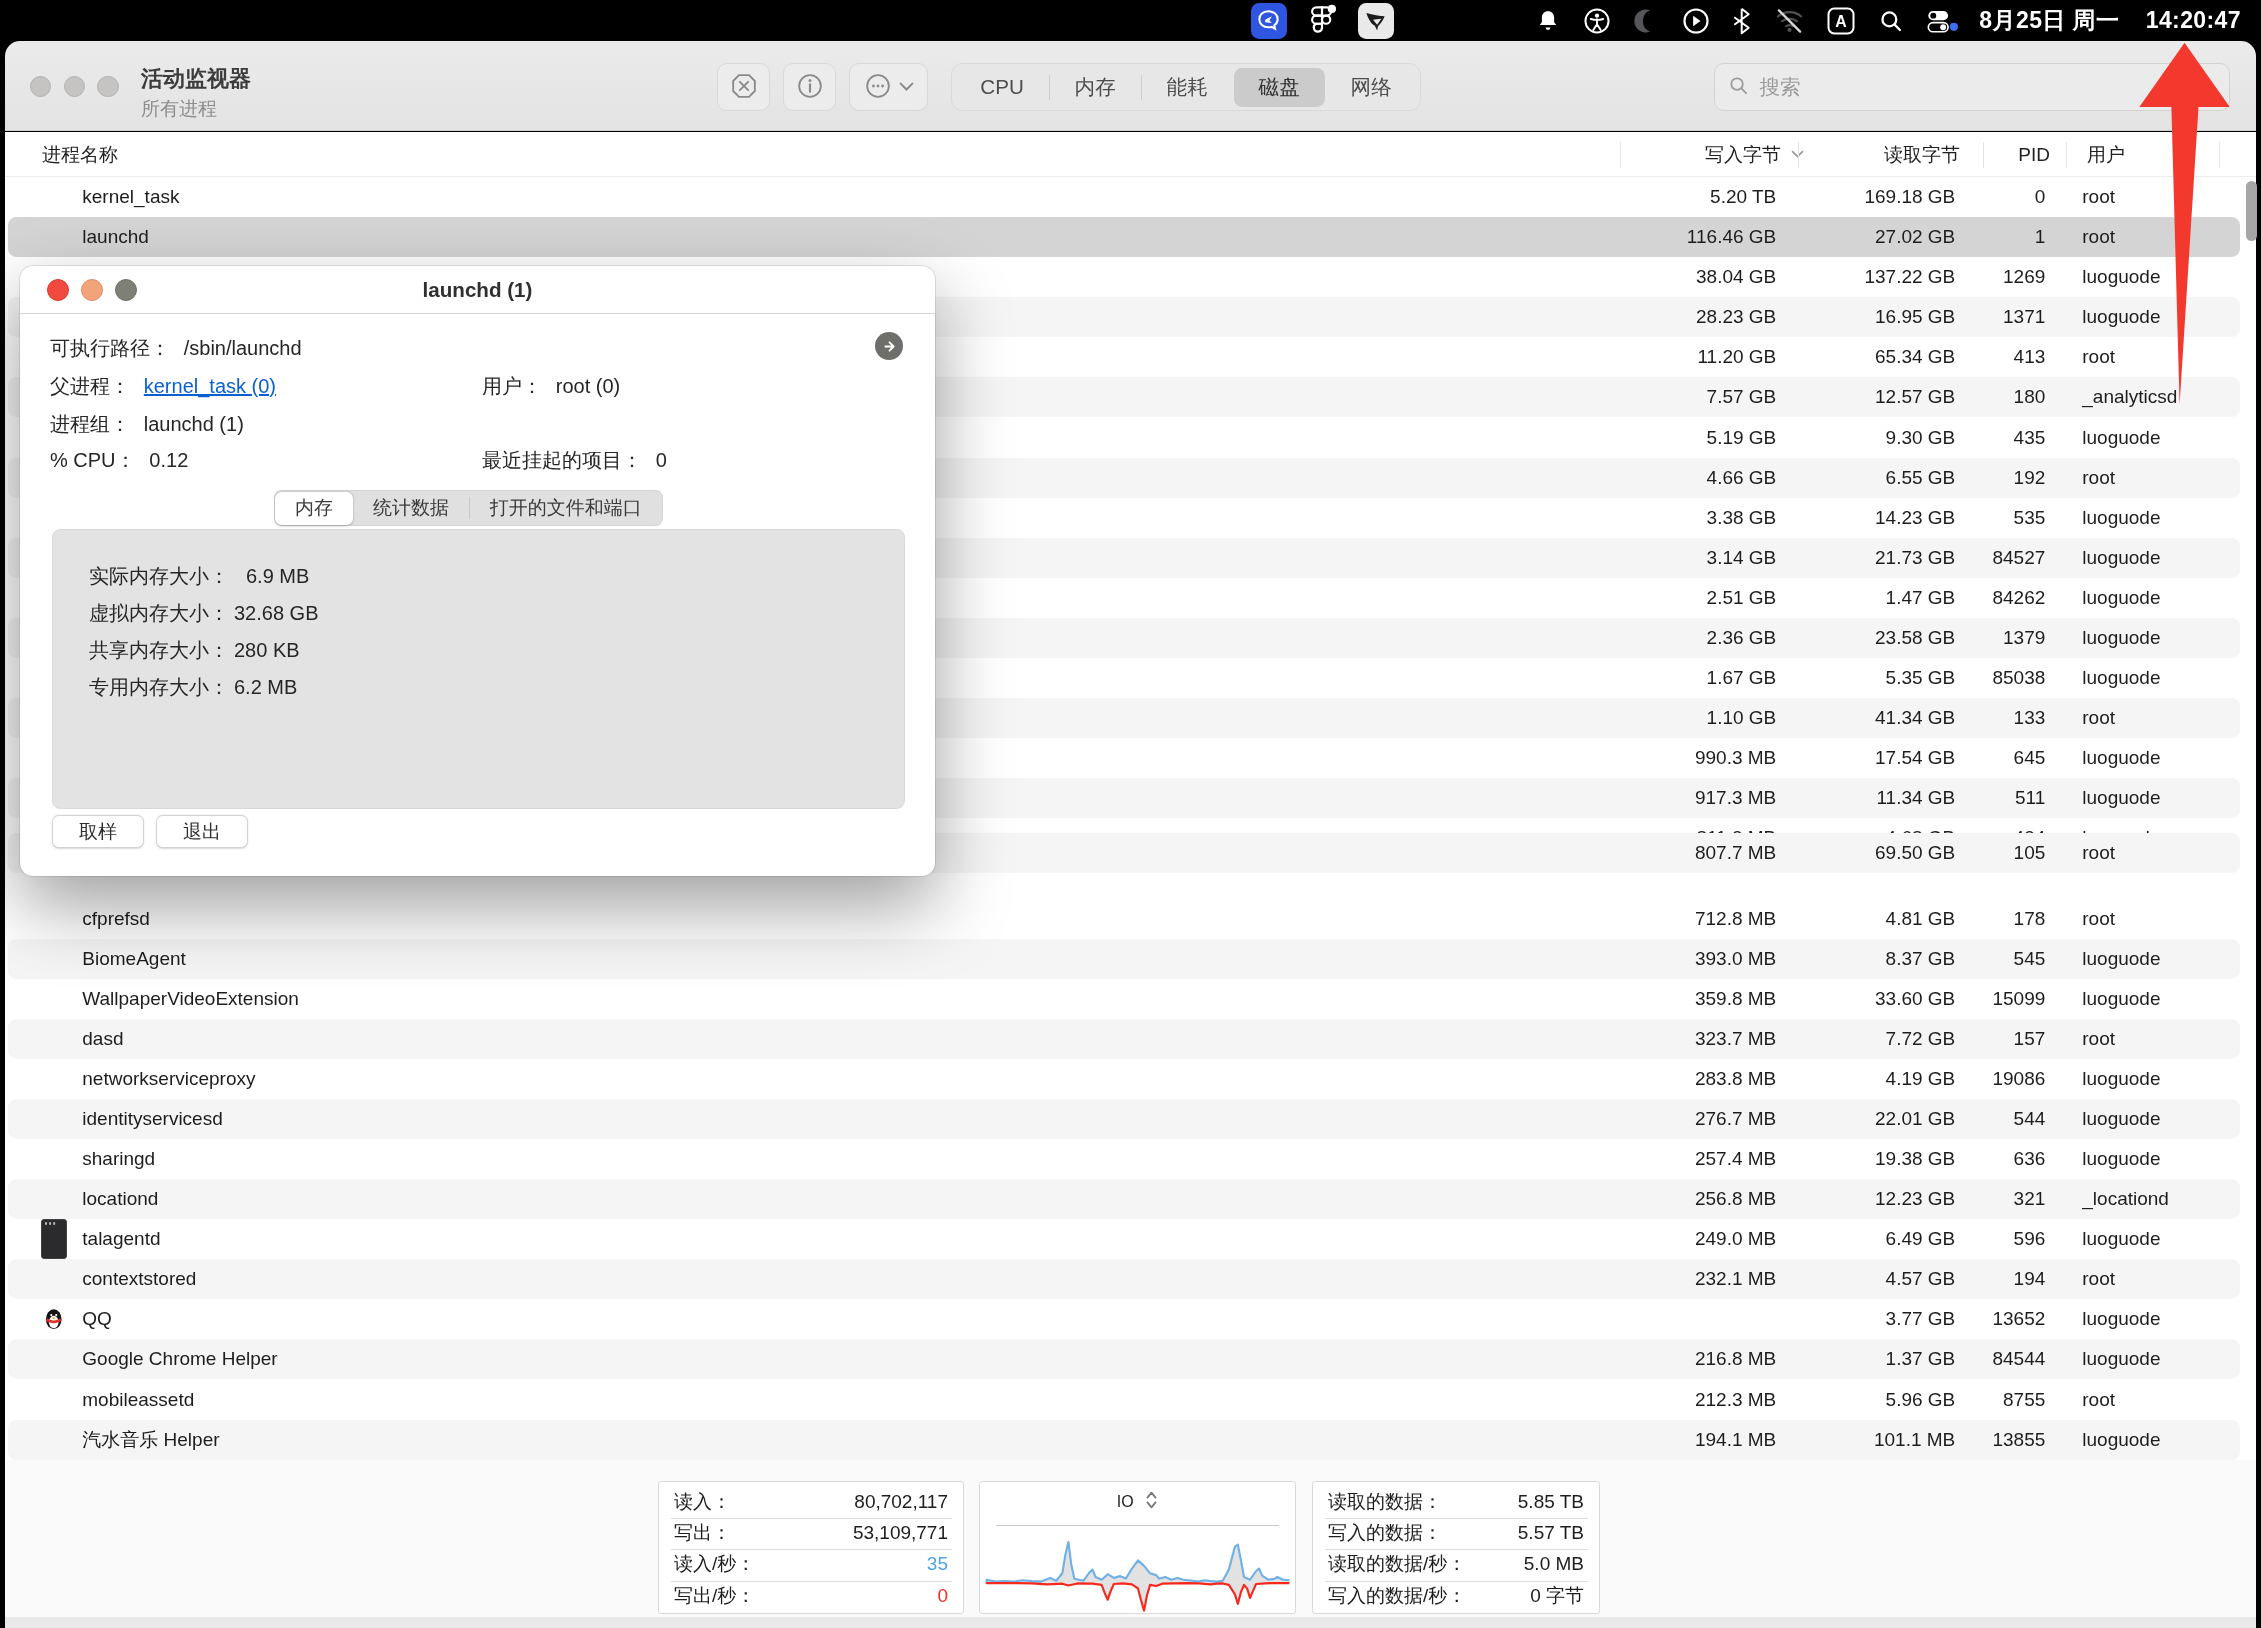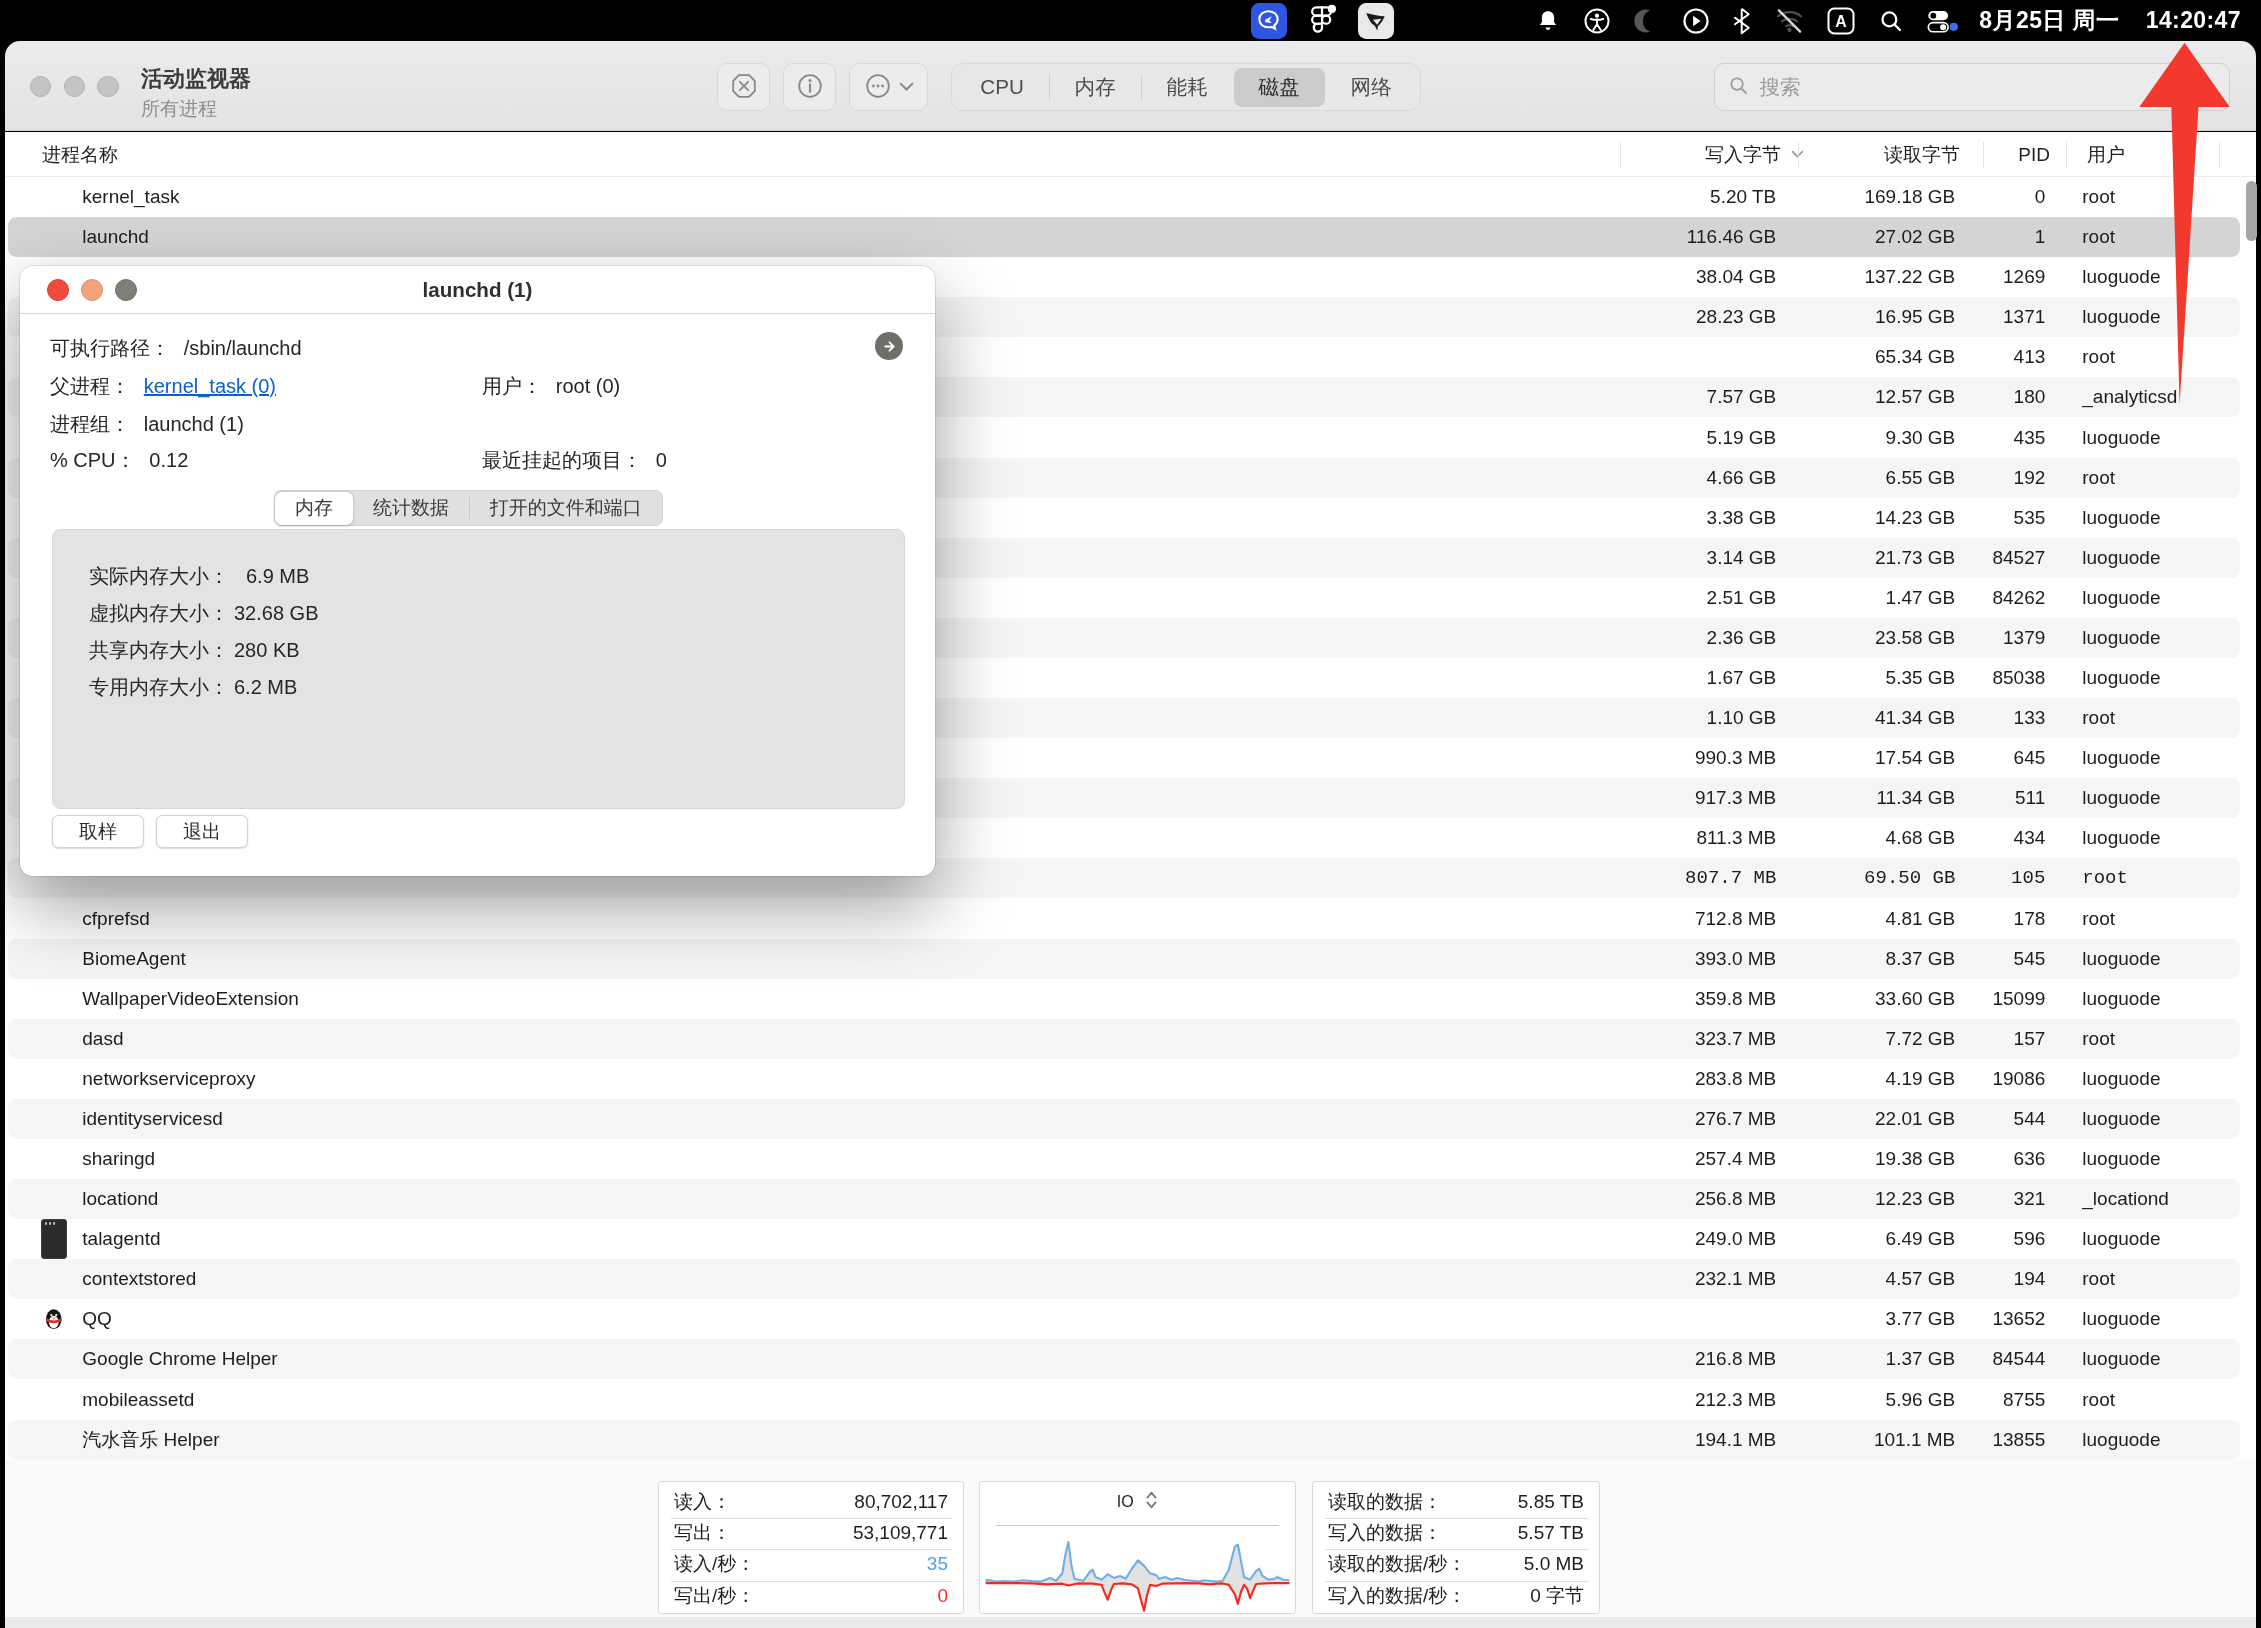--- a/index.html
+++ b/index.html
@@ -301,20 +301,21 @@
     </div>
     <div class="trow alt" style="top: 120px;">
       <span class="c-name"></span>
       <span class="c-w">28.23 GB</span>
       <span class="c-r">16.95 GB</span>
       <span class="c-p">1371</span>
       <span class="c-u">luoguode</span>
     </div>
     <div class="trow" style="top: 160px;">
       <span class="c-name"></span>
+      <span class="c-w">11.20 GB</span>
       <span class="c-r">65.34 GB</span>
       <span class="c-p">413</span>
       <span class="c-u">root</span>
     </div>
     <div class="trow alt" style="top: 200px;">
       <span class="c-name"></span>
       <span class="c-w">7.57 GB</span>
       <span class="c-r">12.57 GB</span>
       <span class="c-p">180</span>
       <span class="c-u">_analyticsd</span>
@@ -389,21 +390,21 @@
       <span class="c-p">511</span>
       <span class="c-u">luoguode</span>
     </div>
     <div class="trow" style="top: 641px;">
       <span class="c-name"></span>
       <span class="c-w">811.3 MB</span>
       <span class="c-r">4.68 GB</span>
       <span class="c-p">434</span>
       <span class="c-u">luoguode</span>
     </div>
-    <div class="trow alt" style="top: 681px; font-family: Liberation Mono, monospace;">
+    <div class="trow alt" style="top: 656px;">
       <span class="c-name"></span>
       <span class="c-w">807.7 MB</span>
       <span class="c-r">69.50 GB</span>
       <span class="c-p">105</span>
       <span class="c-u">root</span>
     </div>
     <div class="trow" style="top: 722px;">
       <span class="c-name">cfprefsd</span>
       <span class="c-w">712.8 MB</span>
       <span class="c-r">4.81 GB</span>

